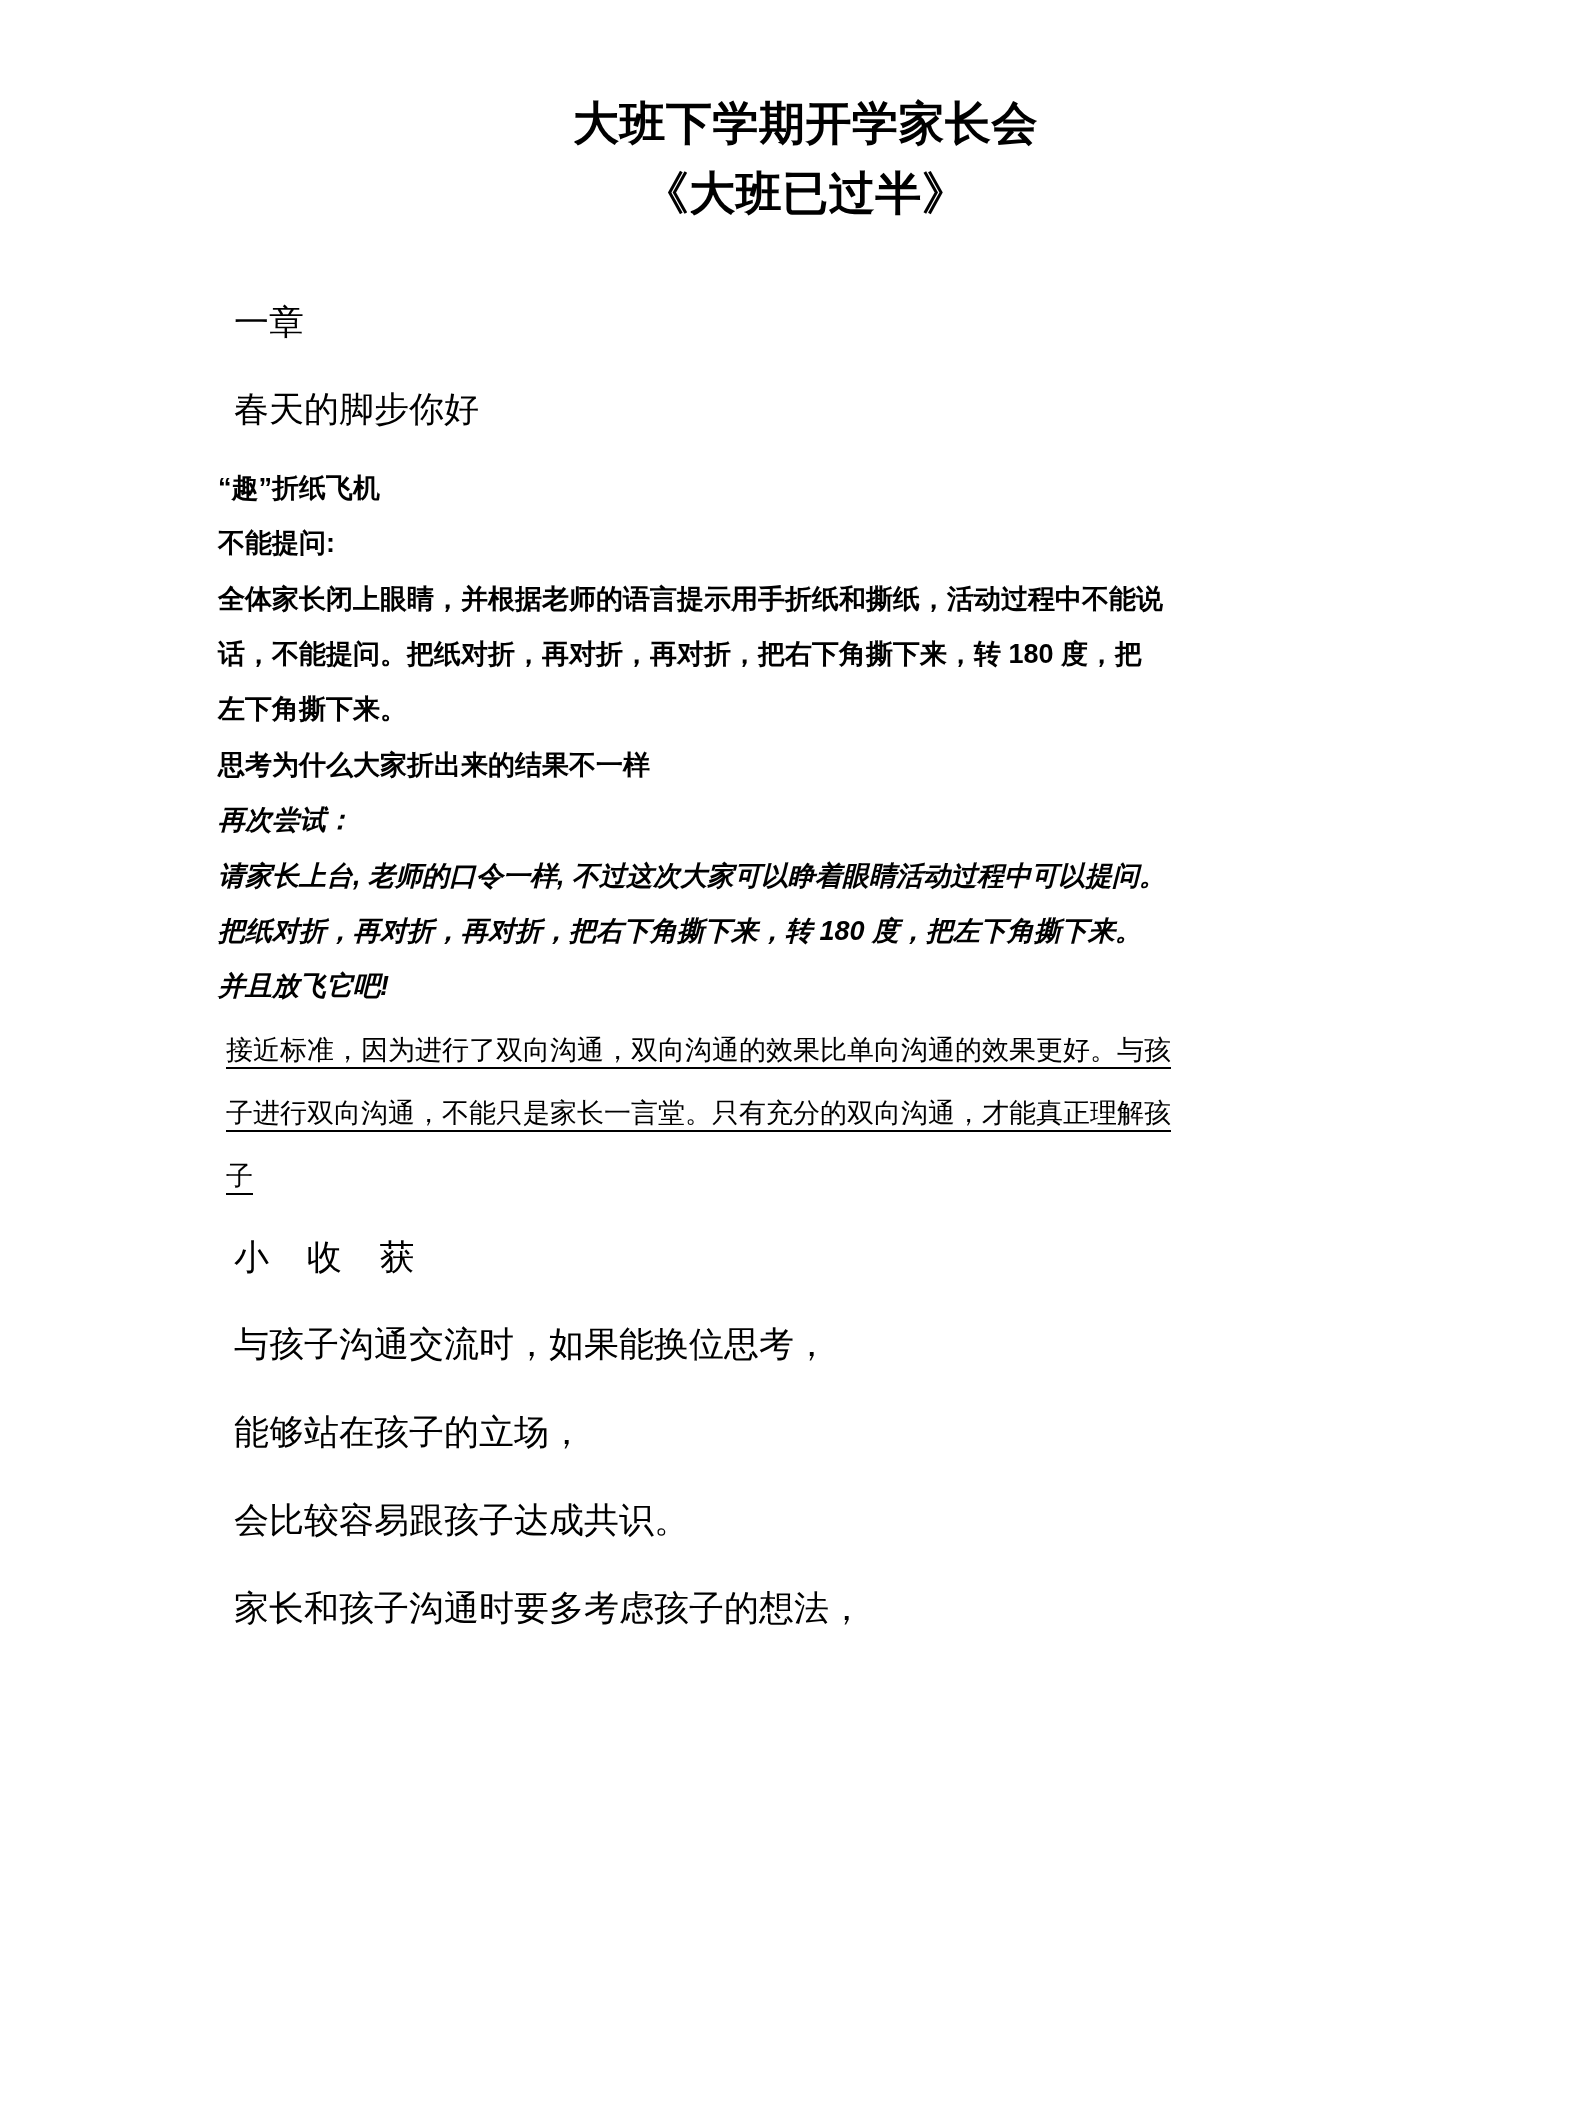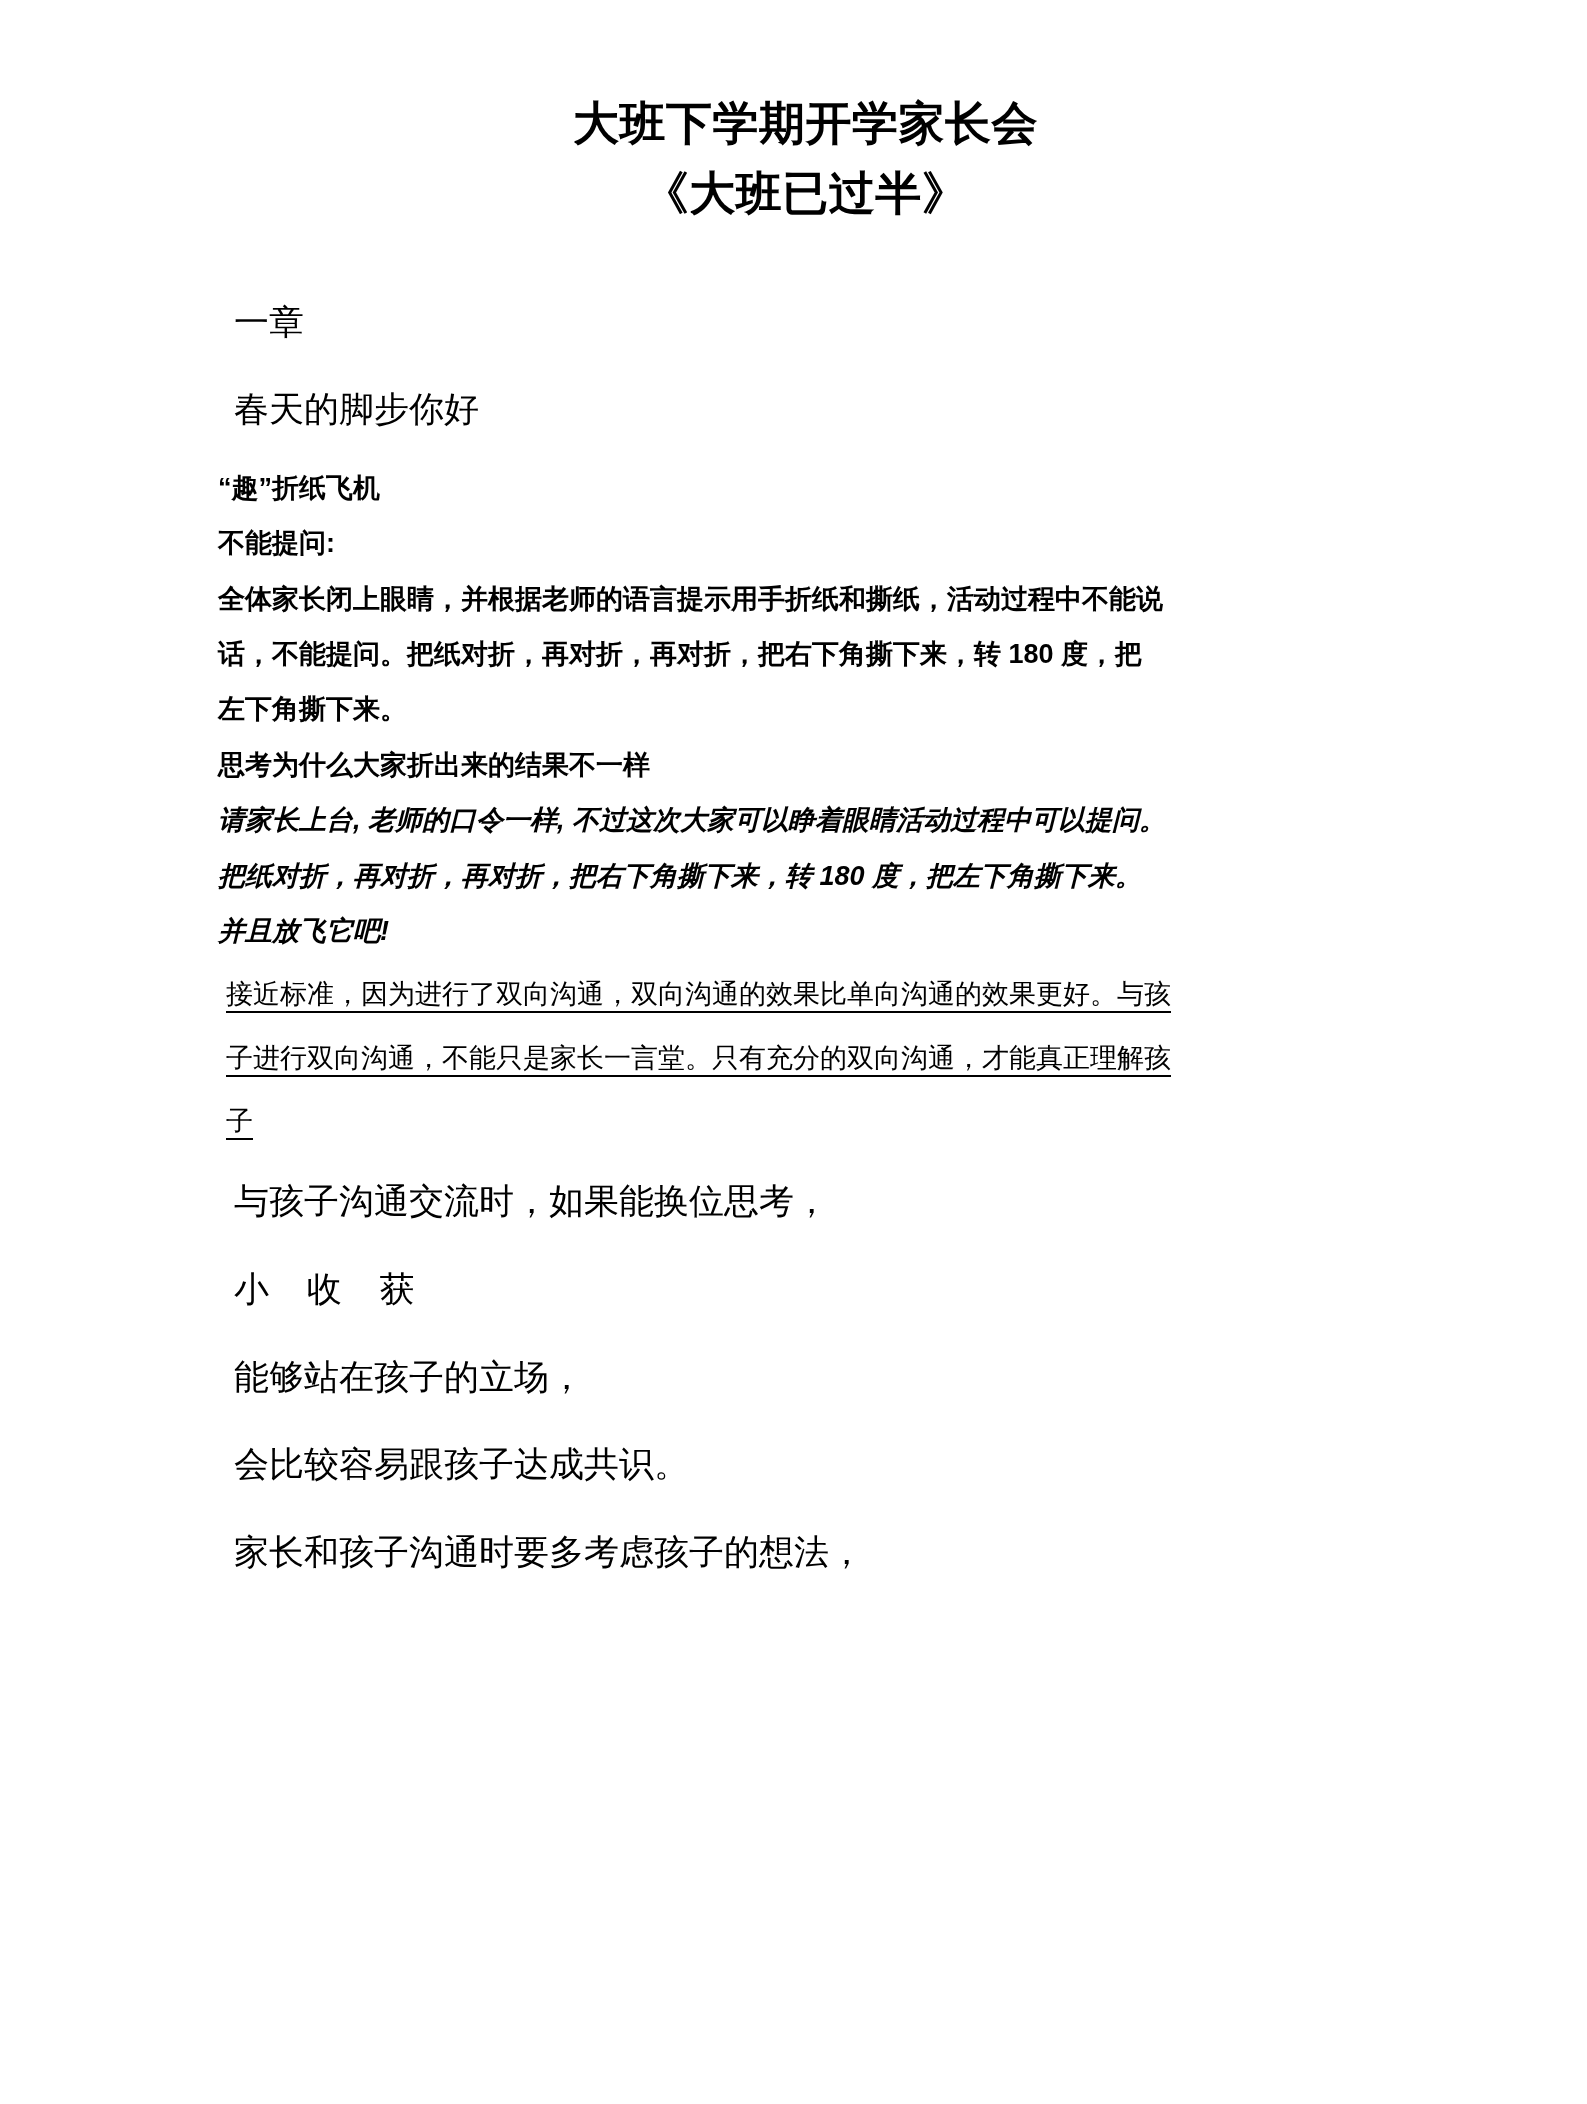--- a/index.html
+++ b/index.html
@@ -96,36 +96,37 @@
     <p class="flow-b">不能提问:</p>
 
     <p class="flow-b">全体家长闭上眼睛，并根据老师的语言提示用手折纸和撕纸，活动过程中不能说</p>
 
     <p class="flow-b">话，不能提问。把纸对折，再对折，再对折，把右下角撕下来，转 180 度，把</p>
 
     <p class="flow-b">左下角撕下来。</p>
 
     <p class="flow-b">思考为什么大家折出来的结果不一样</p>
 
+    <p class="flow-bi">再次尝试：</p>
 
     <p class="flow-bi">请家长上台, 老师的口令一样, 不过这次大家可以睁着眼睛活动过程中可以提问。</p>
 
     <p class="flow-bi">把纸对折，再对折，再对折，把右下角撕下来，转 180 度，把左下角撕下来。</p>
 
     <p class="flow-bi">并且放飞它吧!</p>
 
     <p class="flow-u">接近标准，因为进行了双向沟通，双向沟通的效果比单向沟通的效果更好。与孩</p>
 
     <p class="flow-u">子进行双向沟通，不能只是家长一言堂。只有充分的双向沟通，才能真正理解孩</p>
 
     <p class="flow-u">子</p>
 
+    <p class="flow-n spaced">小 收 获</p>
+
     <p class="flow-n">与孩子沟通交流时，如果能换位思考，</p>
-
-    <p class="flow-n spaced">小 收 获</p>
 
     <p class="flow-n">能够站在孩子的立场，</p>
 
     <p class="flow-n">会比较容易跟孩子达成共识。</p>
 
     <p class="flow-n">家长和孩子沟通时要多考虑孩子的想法，</p>
 
   </div>
 </div>
 

